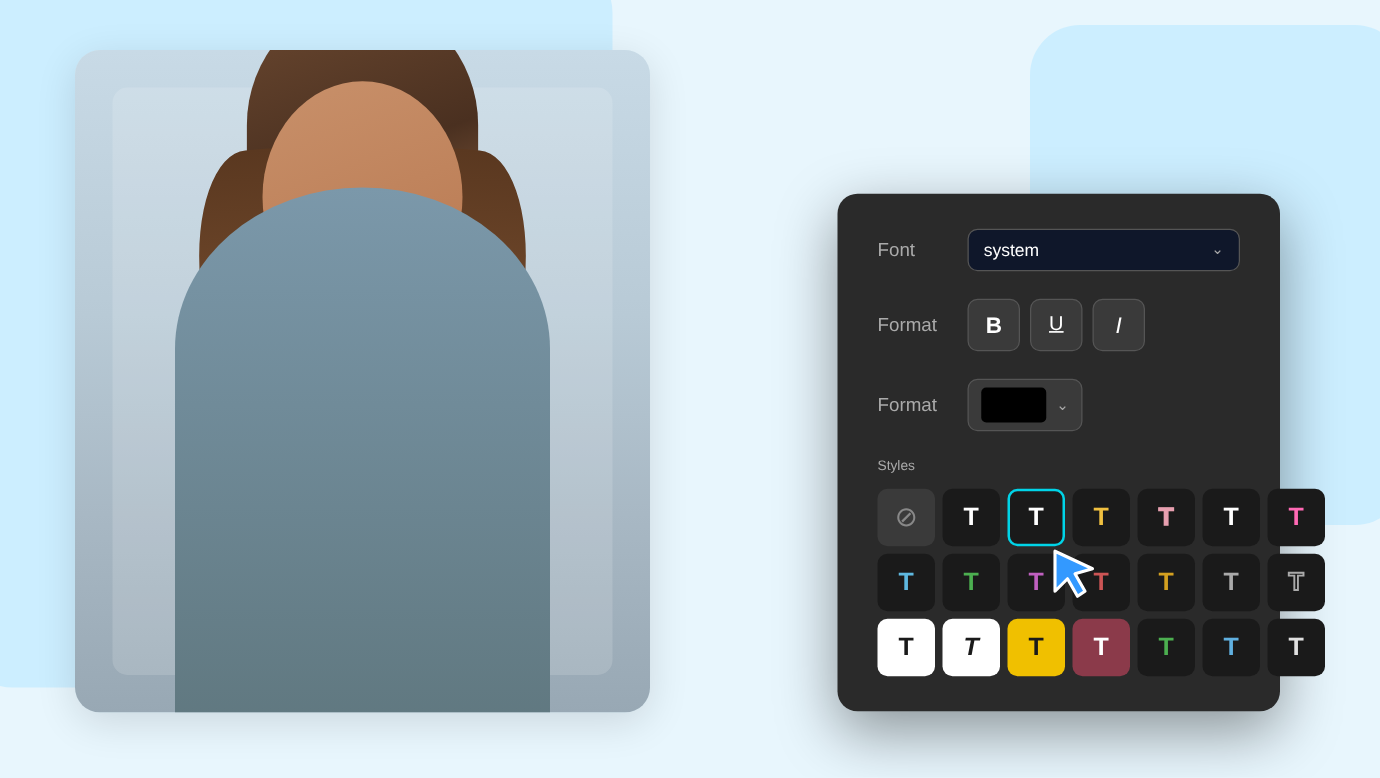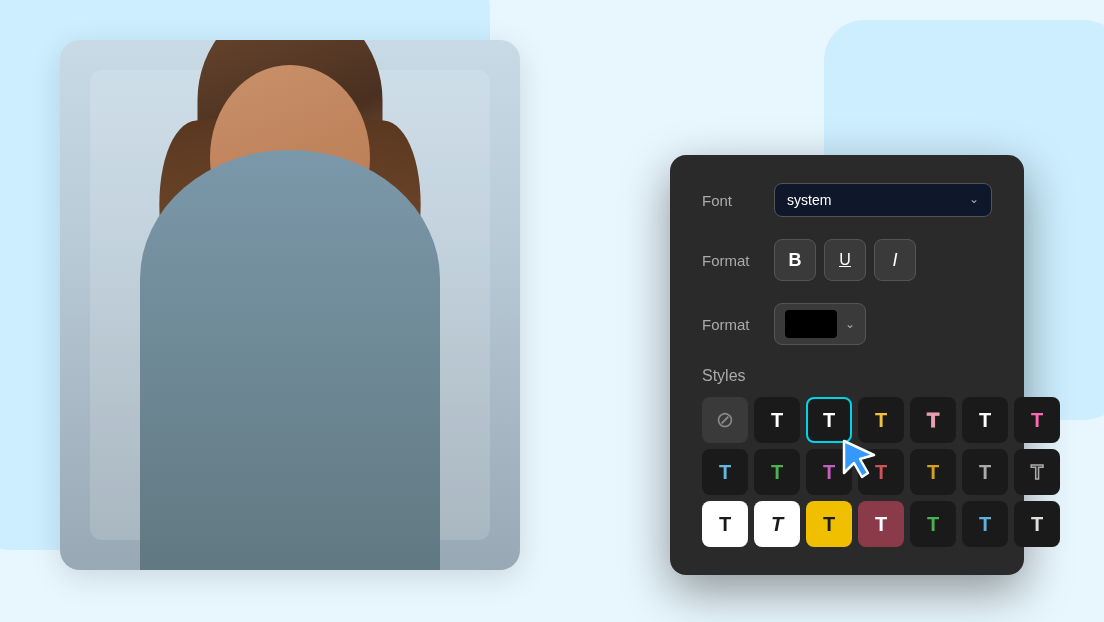--- a/index.html
+++ b/index.html
@@ -154,21 +154,21 @@
     }
 
     
     .styles-section {
       flex-direction: column;
       align-items: flex-start;
     }
 
     .styles-label {
       color: #aaaaaa;
-      font-size: 16px;
+      font-size: 11px;
       margin-bottom: 12px;
     }
 
     .styles-grid {
       display: grid;
       grid-template-columns: repeat(7, 1fr);
       gap: 6px;
       width: 100%;
     }
 

